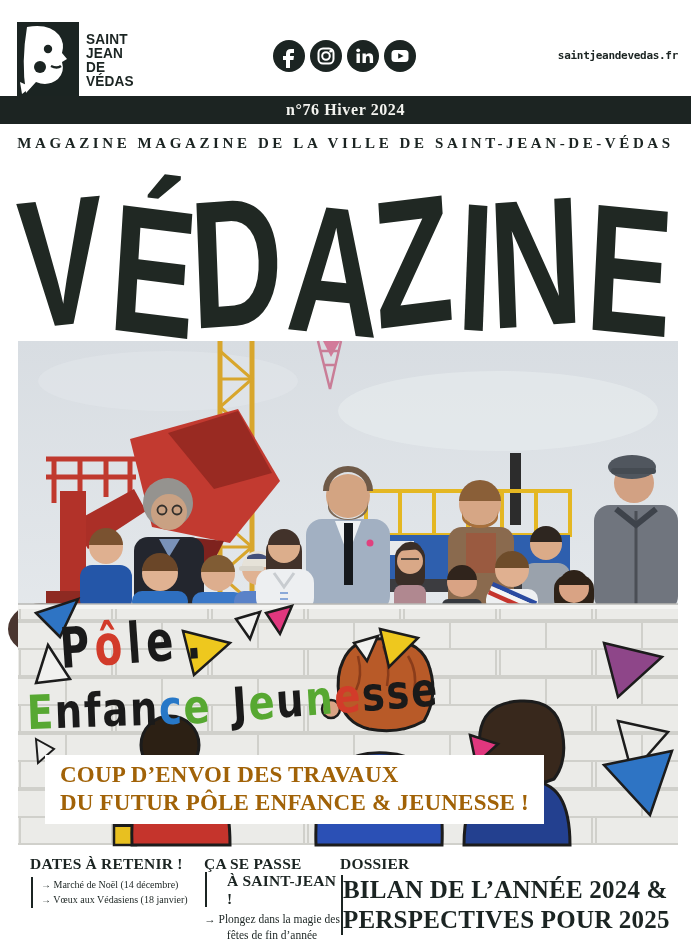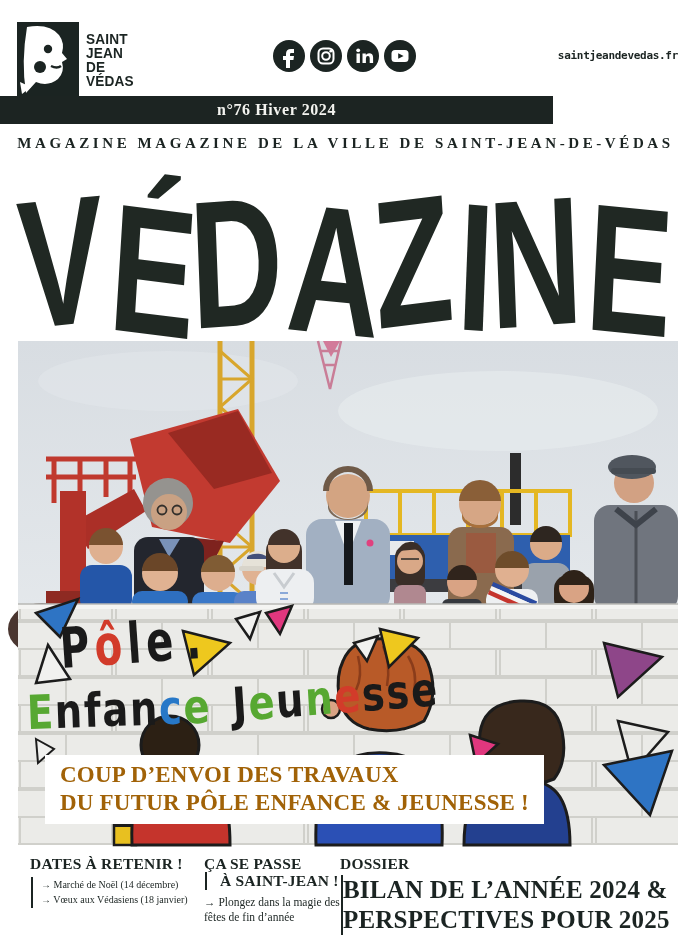--- a/index.html
+++ b/index.html
@@ -12,21 +12,21 @@
   .logo{position:absolute;left:17px;top:22px;display:flex;gap:7px;justify-content:center;}
   .logo-mark{width:62px;height:76px;display:block;}
   .logo-text{display:flex;flex-direction:column;justify-content:center;
     font-family:"Liberation Sans",sans-serif;font-weight:700;font-size:15.5px;line-height:.92;
     letter-spacing:.2px;transform:scaleX(.88);transform-origin:left center;color:#1b2422;}
   .social{position:absolute;left:272px;top:39px;display:flex;gap:3px;}
   .social svg{width:34px;height:34px;display:block;}
   .website{position:absolute;right:13px;top:49px;
     font-family:"DejaVu Sans Mono",monospace;font-weight:700;font-size:11px;letter-spacing:-.3px;}
   
-  .issue-bar{position:absolute;left:0;top:96px;width:553px;height:28px;background:#1c2422;}
+  .issue-bar{position:absolute;left:0;top:96px;width:691px;height:28px;background:#1c2422;}
   .issue-bar span{display:block;text-align:center;line-height:28px;color:#f3f3ef;
     font-weight:700;font-size:16px;letter-spacing:.6px;}
   .tagline{position:absolute;left:0;top:135px;width:691px;text-align:center;
     font-weight:700;font-size:15px;letter-spacing:3.6px;white-space:nowrap;}
   
   .masthead{position:absolute;left:16px;top:157px;width:659px;height:178px;}
   
   .photo{position:absolute;left:18px;top:341px;width:660px;height:504px;background:#dfe3e7;}
   .photo > svg.scene{position:absolute;left:0;top:0;width:660px;height:504px;}
   .mural-word{position:absolute;font-family:"DejaVu Sans",sans-serif;font-weight:700;line-height:1;}
@@ -40,22 +40,22 @@
     white-space:nowrap;}
   .banner div{font-weight:700;font-size:23px;line-height:1.2;letter-spacing:.2px;color:#a16207;}
   
   .footer-col{position:absolute;top:855px;}
   .f-title{font-weight:700;font-size:15.5px;letter-spacing:.2px;line-height:1.12;}
   .col-dates{left:30px;width:175px;}
   .col-dates ul{margin:5px 0 0 1px;padding:1px 0 1px 8px;list-style:none;
     border-left:2px solid #1b2422;}
   .col-dates li{font-size:10px;line-height:1.42;white-space:nowrap;}
   .col-happening{left:204px;width:136px;}
-  .col-happening .t2{border-left:2px solid #1b2422;padding-left:13px;margin-left:1px;}
-  .col-happening p{margin:5px 0 0 0;font-size:11.5px;line-height:1.35;}
+  .col-happening .t2{border-left:2px solid #1b2422;padding-left:20px;margin-left:1px;}
+  .col-happening p{margin:5px 0 0 0;font-size:11.5px;line-height:1.35;text-align:center;}
   .col-dossier{left:340px;width:345px;}
   .col-dossier .big{border-left:2px solid #1b2422;margin:3px 0 0 1px;}
   .col-dossier .big div{font-weight:700;font-size:25px;line-height:1.2;letter-spacing:.2px;white-space:nowrap;}
 </style>
 </head>
 <body>
 
 <div class="logo">
   <svg class="logo-mark" viewBox="0 0 62 76">
     <rect x="0" y="0" width="62" height="76" fill="#1b2422"></rect>

